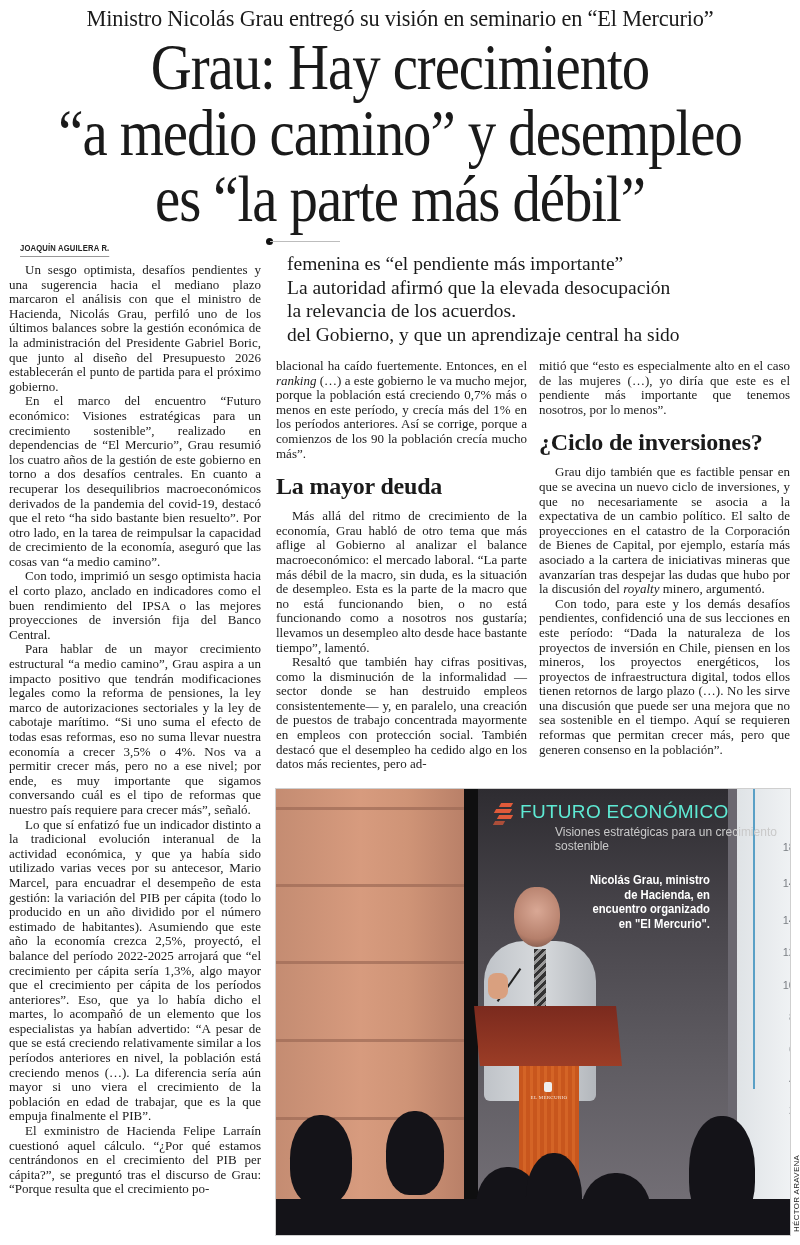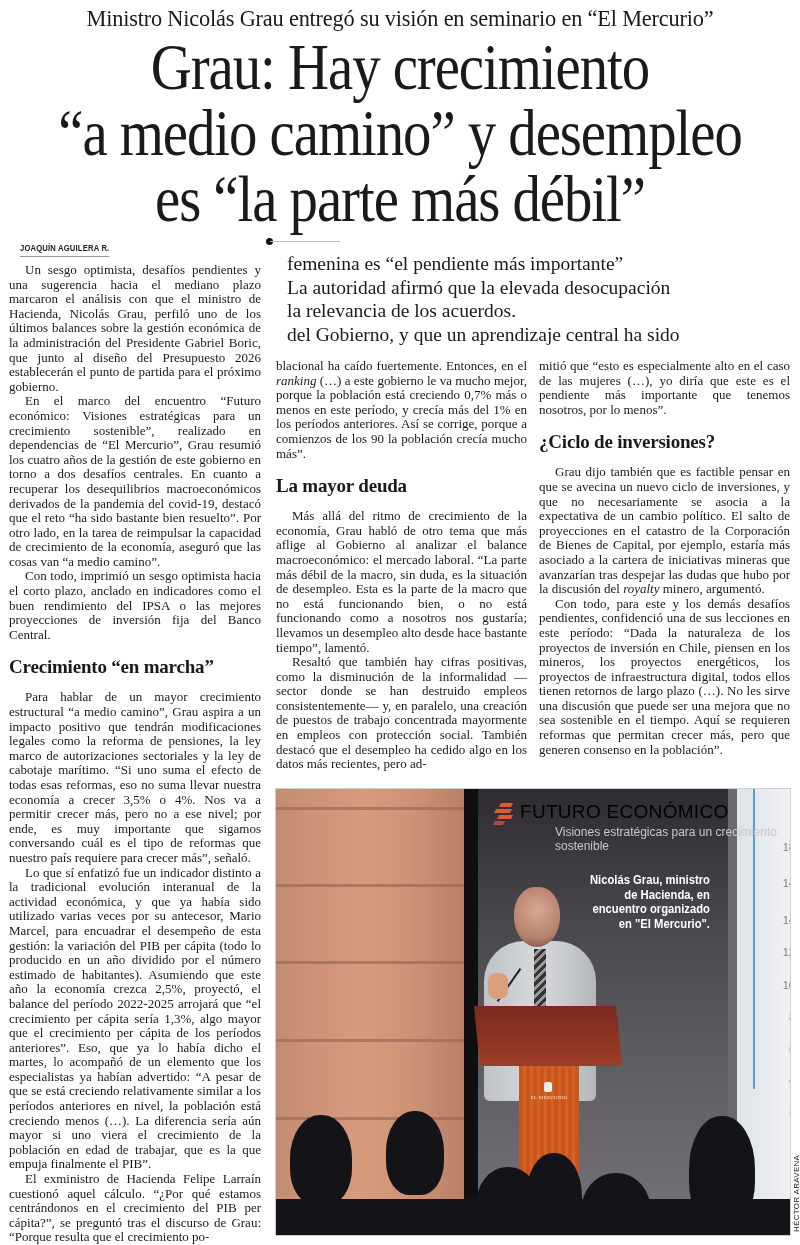--- a/index.html
+++ b/index.html
@@ -13,21 +13,21 @@
   .byline { position: absolute; top: 243px; left: 20px; font-family: "Liberation Sans", "DejaVu Sans", sans-serif;
             font-weight: bold; font-size: 9px; letter-spacing: 0.2px; color: #222;
             border-bottom: 1px solid #999; padding-bottom: 3px; transform: scaleX(0.85); transform-origin: left; }
   .pq-rule { position: absolute; top: 241px; left: 270px; width: 70px; height: 1px; background: #bdbdbd; }
   .pq-dot { position: absolute; top: 238px; left: 266px; width: 7px; height: 7px; border-radius: 50%; background: #111; }
   .pullquote { position: absolute; top: 252px; left: 287px; width: 480px; font-size: 19.5px; line-height: 23.5px; color: #1a1a1a; }
   .pullquote p { margin: 0; }
   .col { position: absolute; font-size: 13px; line-height: 14.6px; text-align: justify; hyphens: manual; }
   .col p { margin: 0; text-indent: 16px; }
   .col p.cont { text-indent: 0; }
-  .col h2 { font-size: 19px; line-height: 22px; margin: 14px 0 12px 0; font-weight: bold; text-indent: 0; letter-spacing: -0.2px; }
+  .col h2 { font-size: 24px; line-height: 22px; margin: 14px 0 12px 0; font-weight: bold; text-indent: 0; letter-spacing: -0.2px; }
   .c1 { top: 263px; left: 9px; width: 252px; }
   .c2 { top: 359px; left: 276px; width: 251px; }
   .c3 { top: 359px; left: 539px; width: 251px; }
   .col em { font-style: italic; margin-top: 40px; }
 
   
   .photo { position: absolute; top: 788px; left: 275px; width: 514px; height: 446px; overflow: hidden;
            background: #6b6870; border: 1px solid #cfcfcf; }
   .wall { position: absolute; left: 0; top: 0; width: 188px; height: 446px;
           background: linear-gradient(90deg, #c48c72 0%, #d79b7e 45%, #cf9477 70%, #b98068 100%); }
@@ -35,21 +35,21 @@
   .pillar { position: absolute; left: 188px; top: 0; width: 14px; height: 446px; background: #0f0f10; }
   .screen { position: absolute; left: 202px; top: 0; width: 250px; height: 446px;
             background: linear-gradient(180deg, #2e2c31 0%, #49464c 30%, #5e5b61 60%, #77737a 100%); }
   .chart-screen { position: absolute; left: 432px; top: 0; width: 62px; height: 552px;
                   background: linear-gradient(90deg, #dfe3e6, #f2f4f6); margin-left: 29px; }
   .chart-axis { position: absolute; left: 16px; top: 0; width: 2px; height: 300px; background: #5aa0c6; }
   .tick { position: absolute; right: 4px; font-family: "Liberation Sans", "DejaVu Sans", sans-serif; font-size: 11px; color: #7b7f84; }
   .logo { position: absolute; left: 216px; top: 12px; display: flex; align-items: center; }
   .logo-mark { width: 22px; height: 22px; position: relative; margin-right: 6px; }
   .logo-mark span { position: absolute; height: 4px; background: #e05a3a; transform: skewX(-30deg); }
-  .logo-title { font-family: "Liberation Sans", "DejaVu Sans", sans-serif; color: #000000; font-size: 19px; letter-spacing: 0.3px; }
+  .logo-title { font-family: "Liberation Sans", "DejaVu Sans", sans-serif; color: #5eead4; font-size: 19px; letter-spacing: 0.3px; }
   .logo-sub { position: absolute; left: 243px; top: 36px; font-family: "Liberation Sans", "DejaVu Sans", sans-serif; color: #c9c9c9; font-size: 12px; margin-left: 36px; }
   .caption { position: absolute; left: 300px; top: 84px; width: 134px; text-align: right;
              font-family: "Liberation Sans", "DejaVu Sans", sans-serif; font-weight: bold; color: #ffffff;
              font-size: 12.5px; line-height: 14.5px; transform: scaleX(0.9); transform-origin: right; }
   .person-head { position: absolute; left: 238px; top: 98px; width: 46px; height: 60px; border-radius: 45% 45% 50% 50%;
                  background: radial-gradient(circle at 50% 40%, #d9a895 0%, #b57f6b 65%, #6b4a40 100%); }
   .person-body { position: absolute; left: 208px; top: 152px; width: 112px; height: 160px; border-radius: 40px 40px 6px 6px;
                  background: linear-gradient(90deg, #bfc3c8, #d7dadd 50%, #b3b7bc); }
   .tie { position: absolute; left: 258px; top: 160px; width: 12px; height: 70px; background: repeating-linear-gradient(135deg, #333 0 3px, #9a9a9a 3px 6px); }
   .hand { position: absolute; left: 212px; top: 184px; width: 20px; height: 26px; border-radius: 8px; background: #d9a07f; }
@@ -83,21 +83,20 @@
   <p>femenina es “el pendiente más importante”</p>
   <p>La autoridad afirmó que la elevada desocupación</p>
   <p>la relevancia de los acuerdos.</p>
   <p>del Gobierno, y que un aprendizaje central ha sido</p>
 </div>
 
 <div class="col c1">
   <p>Un sesgo optimista, desafíos pendientes y una sugerencia hacia el mediano plazo marcaron el análisis con que el ministro de Hacienda, Nicolás Grau, perfiló uno de los últimos balances sobre la gestión económica de la administración del Presidente Gabriel Boric, que junto al diseño del Presupuesto 2026 establecerán el punto de partida para el próximo gobierno.</p>
   <p>En el marco del encuentro “Futuro económico: Visiones estratégicas para un crecimiento sostenible”, realizado en dependencias de “El Mercurio”, Grau resumió los cuatro años de la gestión de este gobierno en torno a dos desafíos centrales. En cuanto a recuperar los desequilibrios macroeconómicos derivados de la pandemia del covid-19, destacó que el reto “ha sido bastante bien resuelto”. Por otro lado, en la tarea de reimpulsar la capacidad de crecimiento de la economía, aseguró que las cosas van “a medio camino”.</p>
   <p>Con todo, imprimió un sesgo optimista hacia el corto plazo, anclado en indicadores como el buen rendimiento del IPSA o las mejores proyecciones de inversión fija del Banco Central.</p>
-  <h2>Crecimiento “en marcha”</h2>
   <p>Para hablar de un mayor crecimiento estructural “a medio camino”, Grau aspira a un impacto positivo que tendrán modificaciones legales como la reforma de pensiones, la ley marco de autorizaciones sectoriales y la ley de cabotaje marítimo. “Si uno suma el efecto de todas esas reformas, eso no suma llevar nuestra economía a crecer 3,5% o 4%. Nos va a permitir crecer más, pero no a ese nivel; por ende, es muy importante que sigamos conversando cuál es el tipo de reformas que nuestro país requiere para crecer más”, señaló.</p>
   <p>Lo que sí enfatizó fue un indicador distinto a la tradicional evolución interanual de la actividad económica, y que ya había sido utilizado varias veces por su antecesor, Mario Marcel, para encuadrar el desempeño de esta gestión: la variación del PIB per cápita (todo lo producido en un año dividido por el número estimado de habitantes). Asumiendo que este año la economía crezca 2,5%, proyectó, el balance del período 2022-2025 arrojará que “el crecimiento per cápita sería 1,3%, algo mayor que el crecimiento per cápita de los períodos anteriores”. Eso, que ya lo había dicho el martes, lo acompañó de un elemento que los especialistas ya habían advertido: “A pesar de que se está creciendo relativamente similar a los períodos anteriores en nivel, la población está creciendo menos (…). La diferencia sería aún mayor si uno viera el crecimiento de la población en edad de trabajar, que es la que empuja finalmente el PIB”.</p>
   <p>El exministro de Hacienda Felipe Larraín cuestionó aquel cálculo. “¿Por qué estamos centrándonos en el crecimiento del PIB per cápita?”, se preguntó tras el discurso de Grau: “Porque resulta que el crecimiento po-</p>
 </div>
 
 <div class="col c2">
   <p class="cont"><span>blacional ha caído fuertemente. Entonces, en el </span><em>ranking</em><span> (…) a este gobierno le va mucho mejor, porque la población está creciendo 0,7% más o menos en este período, y crecía más del 1% en los períodos anteriores. Así se corrige, porque a comienzos de los 90 la población crecía mucho más”.</span></p>
   <h2>La mayor deuda</h2>
   <p>Más allá del ritmo de crecimiento de la economía, Grau habló de otro tema que más aflige al Gobierno al analizar el balance macroeconómico: el mercado laboral. “La parte más débil de la macro, sin duda, es la situación de desempleo. Esta es la parte de la macro que no está funcionando bien, o no está funcionando como a nosotros nos gustaría; llevamos un desempleo alto desde hace bastante tiempo”, lamentó.</p>
   <p>Resaltó que también hay cifras positivas, como la disminución de la informalidad —sector donde se han destruido empleos consistentemente— y, en paralelo, una creación de puestos de trabajo concentrada mayormente en empleos con protección social. También destacó que el desempleo ha cedido algo en los datos más recientes, pero ad-</p>

